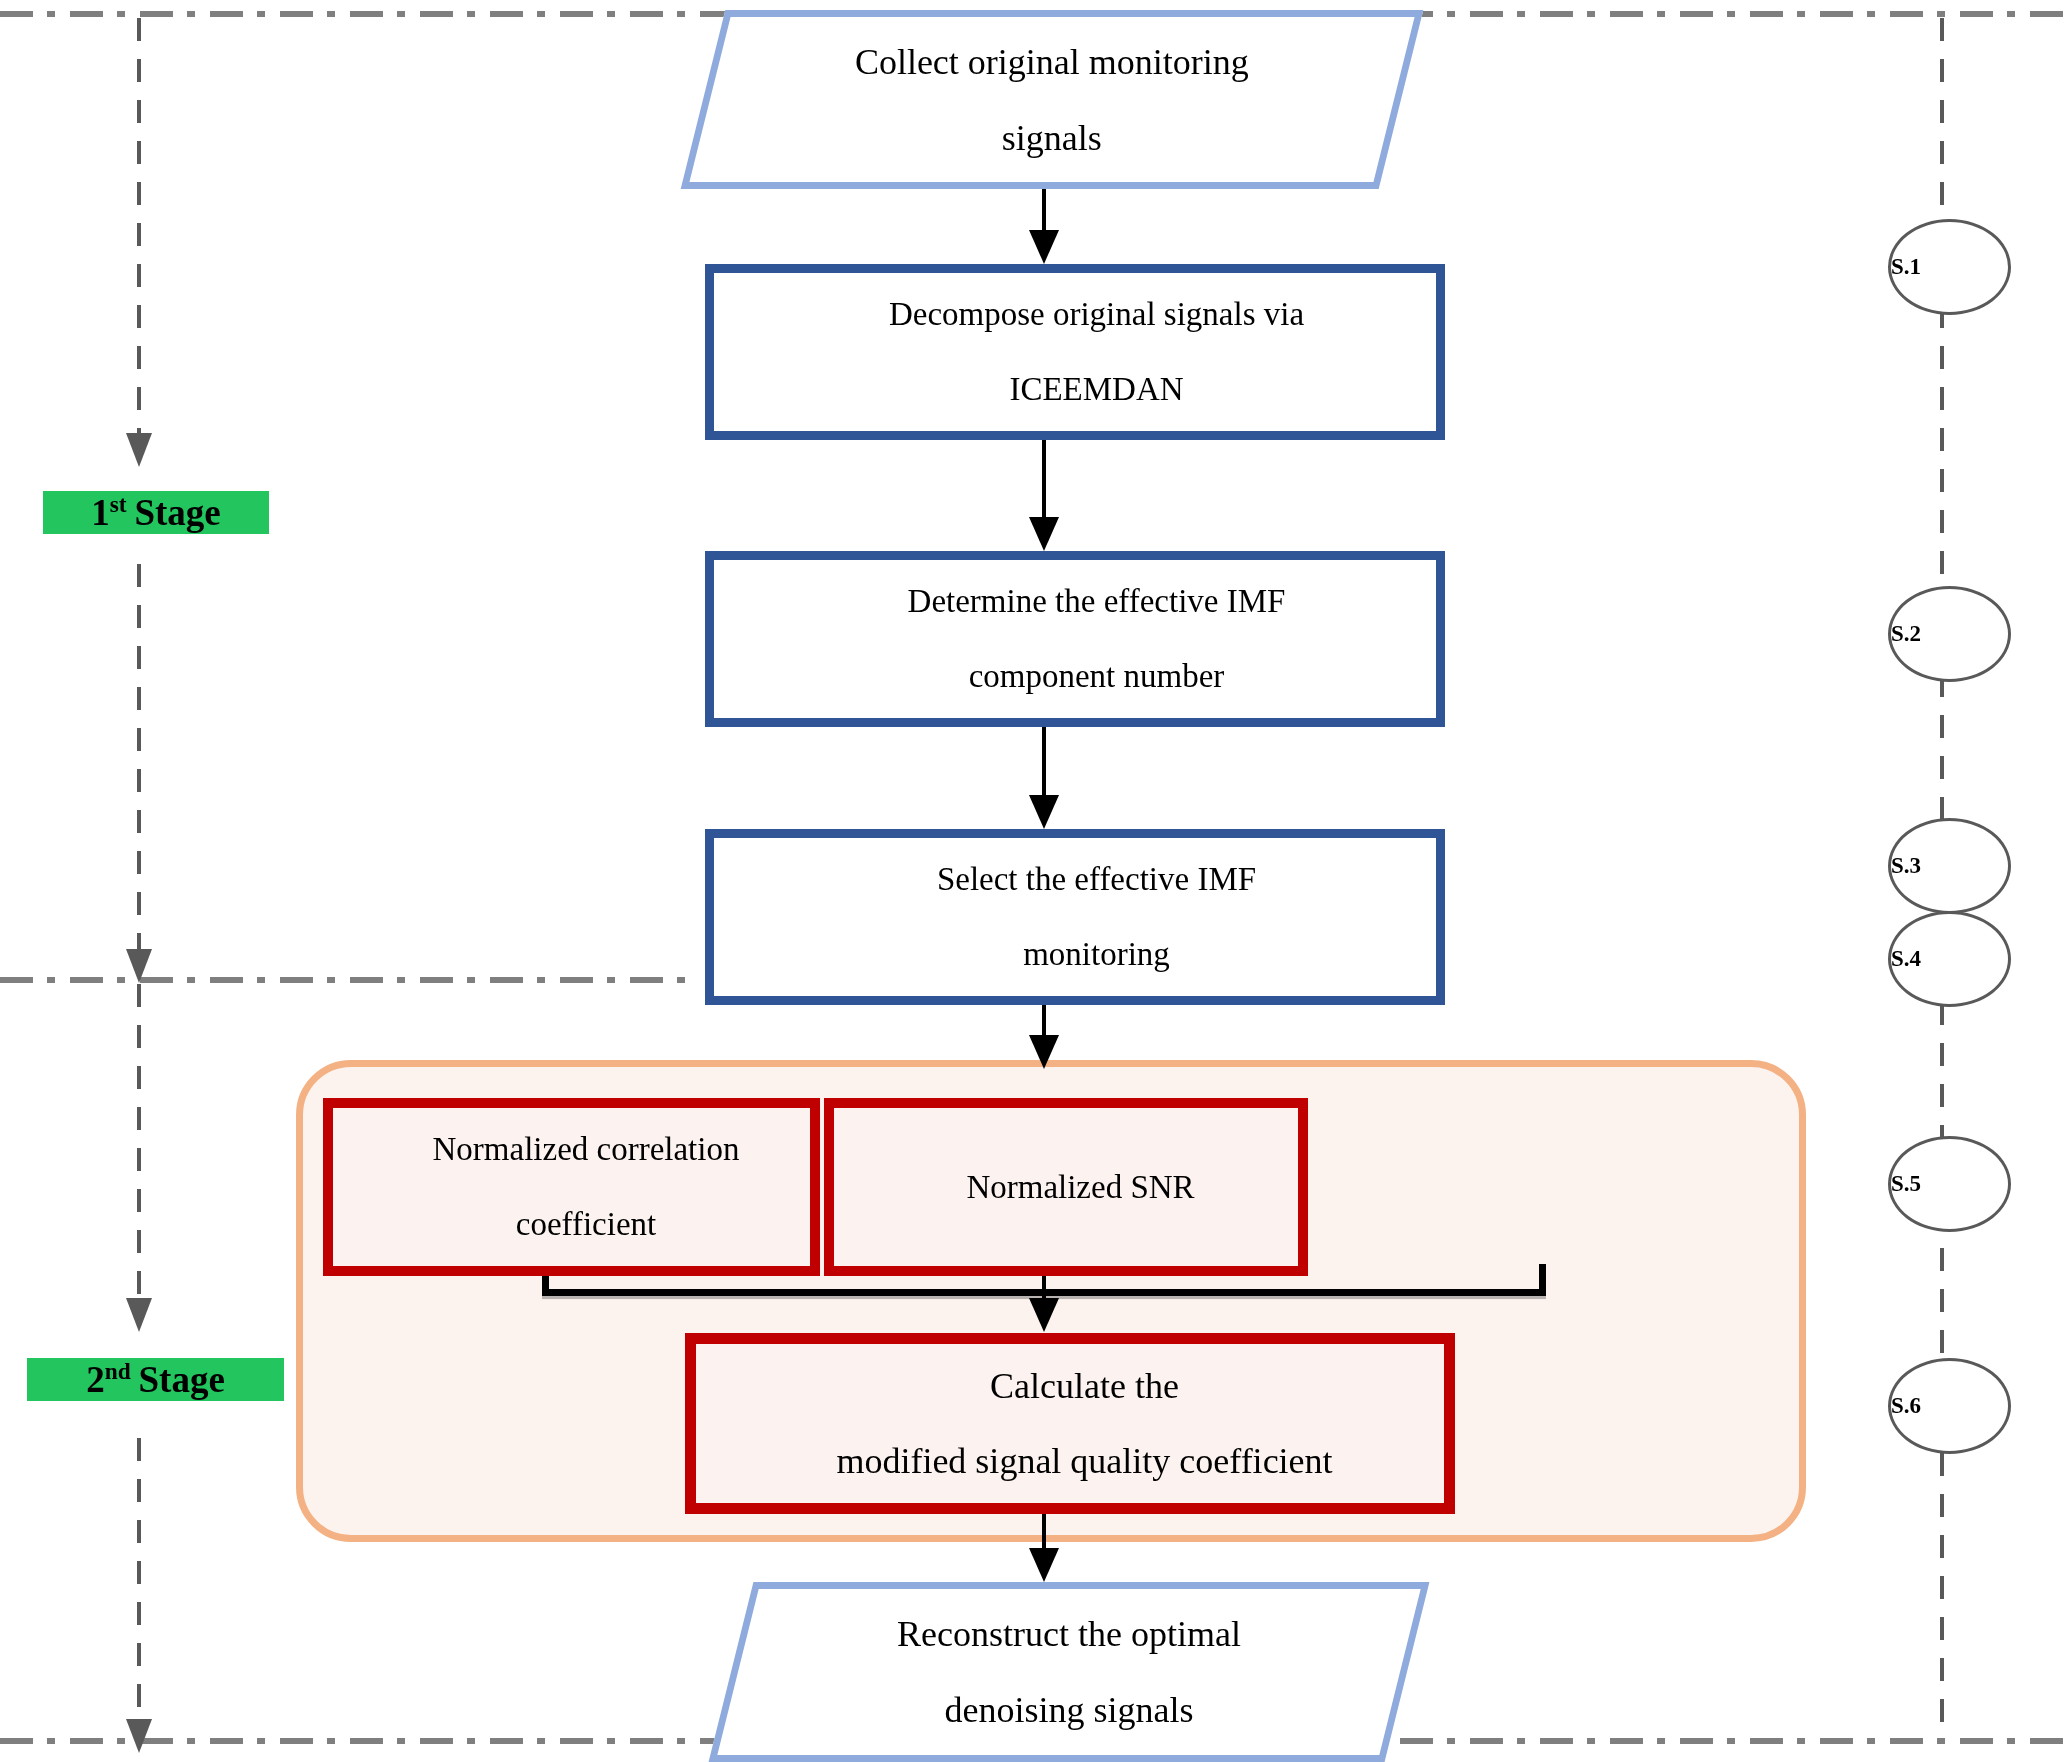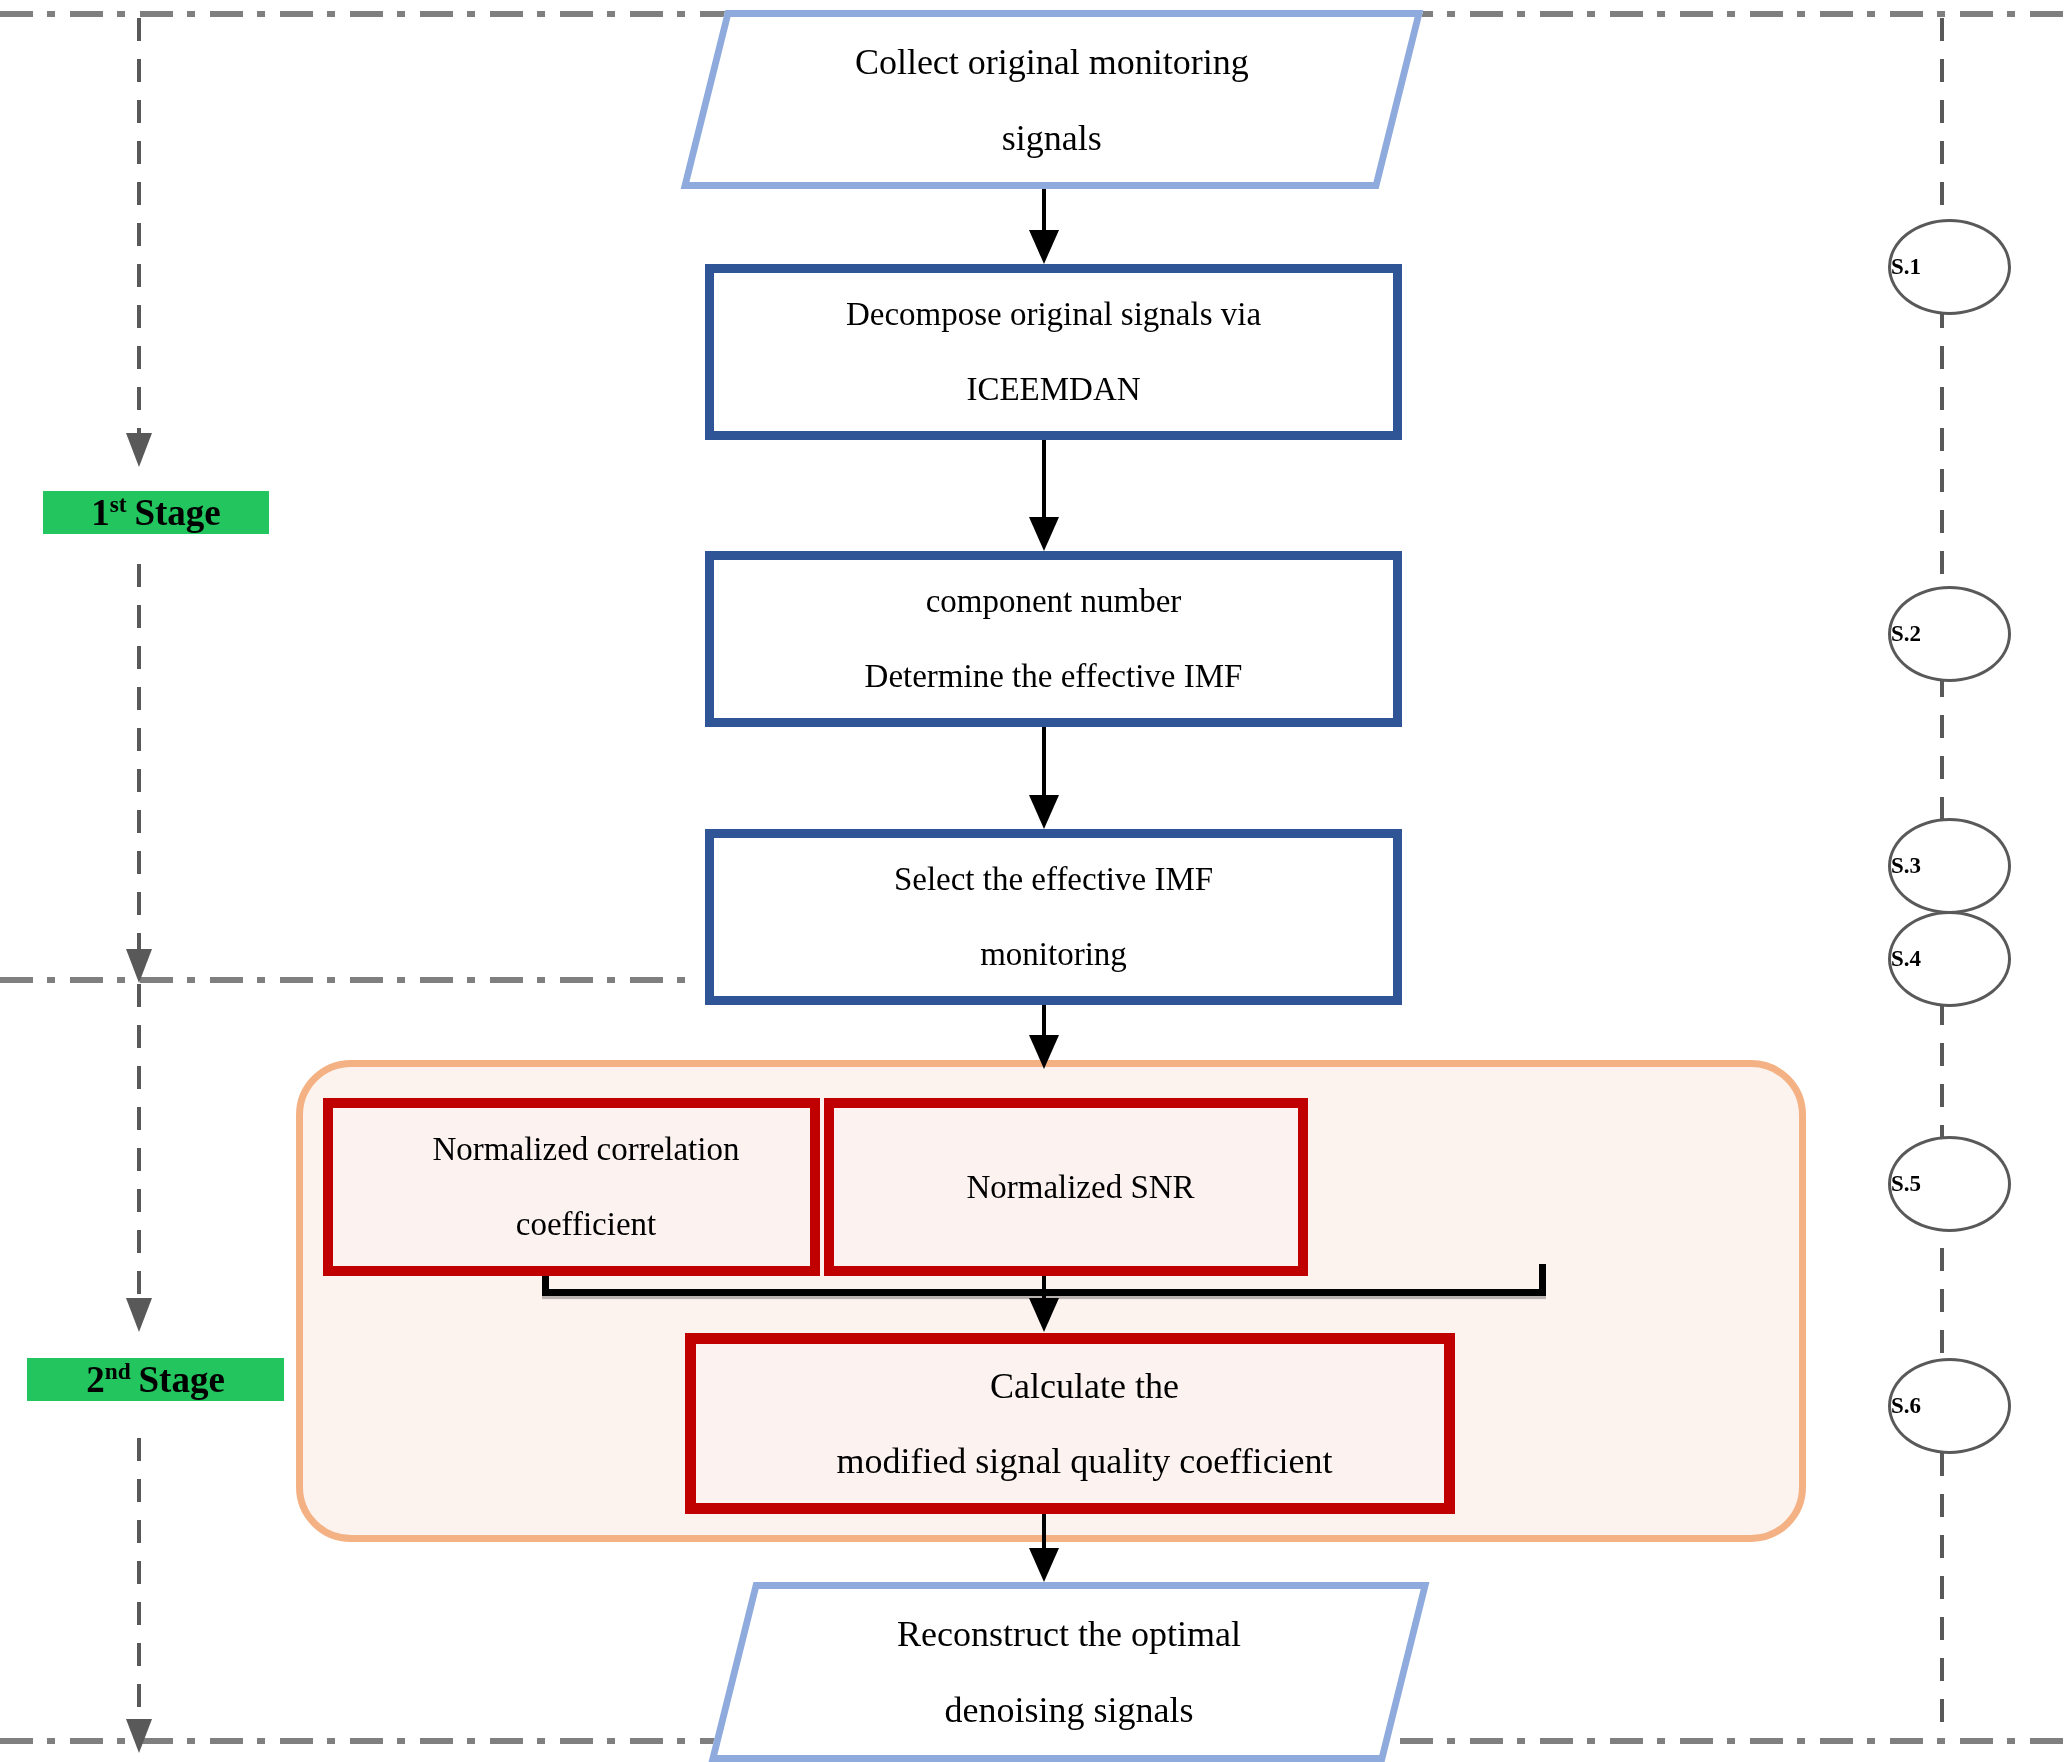--- a/index.html
+++ b/index.html
@@ -29,21 +29,21 @@
     border-top:34px solid #000;
   }
   .hbar{position:absolute;height:7px;background:#000;box-shadow:0 3.1px 0 rgba(127,127,127,.55);}
   .stub{position:absolute;width:7px;background:#000;}
   
   .box{
     position:absolute;background:#fff;display:flex;flex-direction:column;
     justify-content:center;align-items:center;text-align:center;
     font-size:33px;line-height:75px;z-index:4;
   }
-  .box.blue{border:9.4px solid #2F5597;}
+  .box.blue{border:9.4px solid #2F5597;padding-left:43px;}
   .box.red{border:10px solid #C00000;background:#FCF3F0;padding-left:29px;}
   .box.red.big{border-width:11px;font-size:36px;}
   .para{
     position:absolute;background:#fff;border:7.8px solid #8FAADC;
     transform:skewX(-14deg);display:flex;align-items:center;justify-content:center;z-index:4;
   }
   .para .inner{transform:skewX(14deg);text-align:center;font-size:36px;line-height:76px;}
   .container-orange{
     position:absolute;left:296px;top:1060px;width:1496px;height:468px;
     border:7.8px solid #F4B183;border-radius:55px;background:#FCF2EE;z-index:2;
@@ -116,22 +116,22 @@
       <div>signals</div>
     </div>
   </div>
 
   <div class="box blue" style="left:705px;top:264px;width:679px;height:158px;">
     <div>Decompose original signals via</div>
     <div>ICEEMDAN</div>
   </div>
 
   <div class="box blue" style="left:705px;top:551px;width:679px;height:158px;">
+    <div>Determine the effective IMF</div>
     <div>component number</div>
-    <div>Determine the effective IMF</div>
   </div>
 
   <div class="box blue" style="left:705px;top:829px;width:679px;height:158px;">
     <div>Select the effective IMF</div>
     <div>monitoring</div>
   </div>
 
   <div class="box red" style="left:323px;top:1098px;width:448px;height:158px;">
     <div>Normalized correlation</div>
     <div>coefficient</div>

